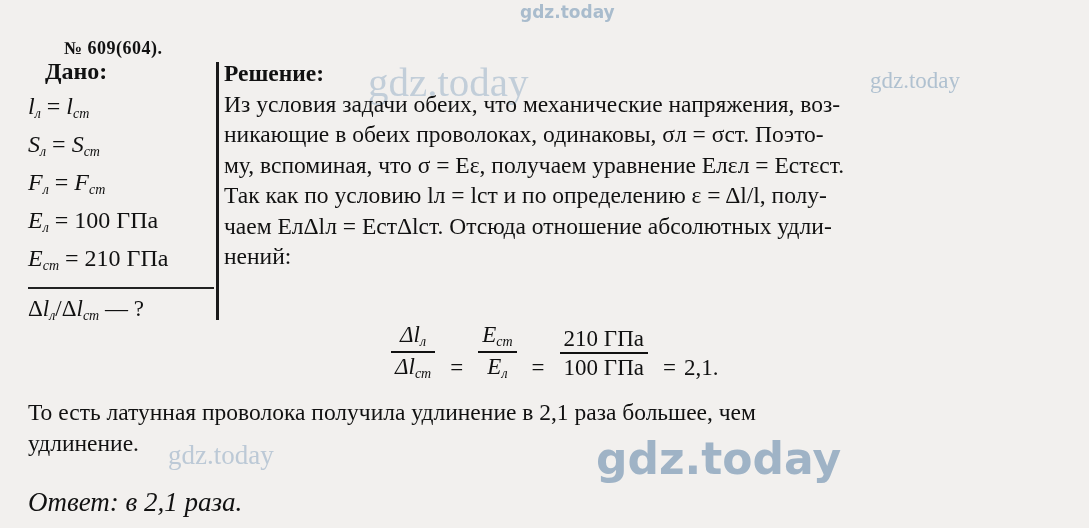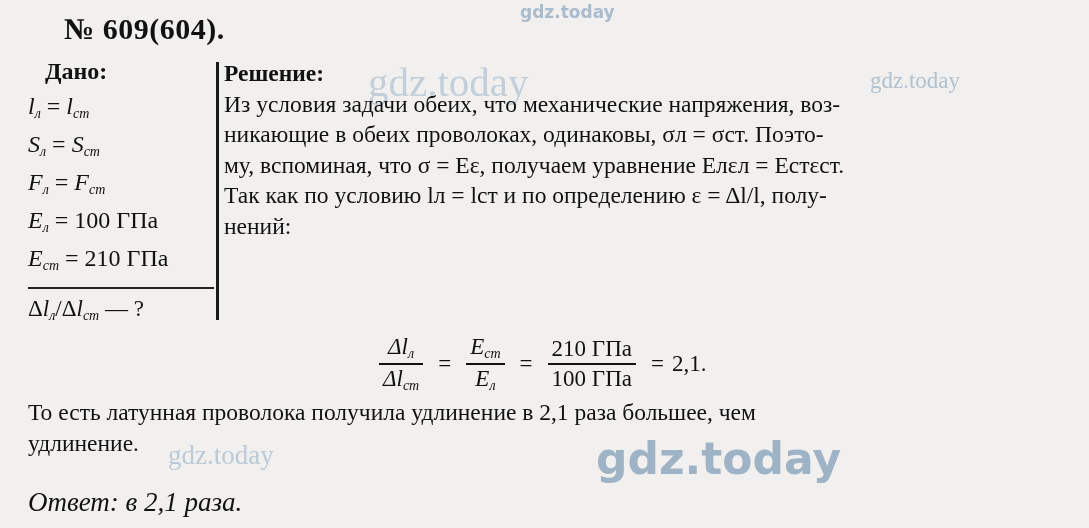--- a/index.html
+++ b/index.html
@@ -64,22 +64,22 @@
     left: 596px; top: 433px;
     font-size: 44px;
     color: #9fb3c6;
     font-family: "DejaVu Sans", sans-serif;
     font-weight: bold;
   }
 
   
   .task-no {
     position: absolute;
-    left: 64px; top: 12px;
-    font-size: 30px;
+    left: 64px; top: 38px;
+    font-size: 18px;
     font-weight: bold;
     letter-spacing: 0.5px;
   }
 
   
   .given {
     position: absolute;
     left: 28px;
     top: 58px;
     width: 186px;
@@ -133,26 +133,25 @@
   .sol-line {
     font-size: 23.5px;
     line-height: 1.30;
     white-space: nowrap;
   }
   .sol-line.first { font-weight: bold; }
 
   
   .formula {
     position: absolute;
-    left: 372px;
+    left: 384px;
     top: 322px;
     display: flex;
-    align-items: center;
+    align-items: flex-end;
     font-size: 23px;
-    margin-top: 12px;
   }
   .frac {
     display: inline-flex;
     flex-direction: column;
     align-items: center;
     margin: 0 7px;
     line-height: 1.12;
   }
   .frac .num {
     padding: 0 4px 1px 4px;
@@ -232,20 +231,21 @@
   </div>
 
   <div class="vrule"></div>
 
   <div class="solution">
     <div class="sol-line first">Решение:</div>
     <div class="sol-line">Из условия задачи обеих, что механические напряжения, воз-</div>
     <div class="sol-line">никающие в обеих проволоках, одинаковы, σл = σст. Поэто-</div>
     <div class="sol-line">му, вспоминая, что σ = Eε, получаем уравнение Eлεл = Eстεст.</div>
     <div class="sol-line">Так как по условию lл = lст и по определению ε = Δl/l, полу-</div>
+    <div class="sol-line">чаем EлΔlл = EстΔlст. Отсюда отношение абсолютных удли-</div>
     <div class="sol-line">нений:</div>
   </div>
 
   <div class="formula">
     <span class="frac">
       <span class="num"><span class="it">Δl</span><span class="subi">л</span></span>
       <span class="bar"></span>
       <span class="den"><span class="it">Δl</span><span class="subi">ст</span></span>
     </span>
     <span class="eq">=</span>

